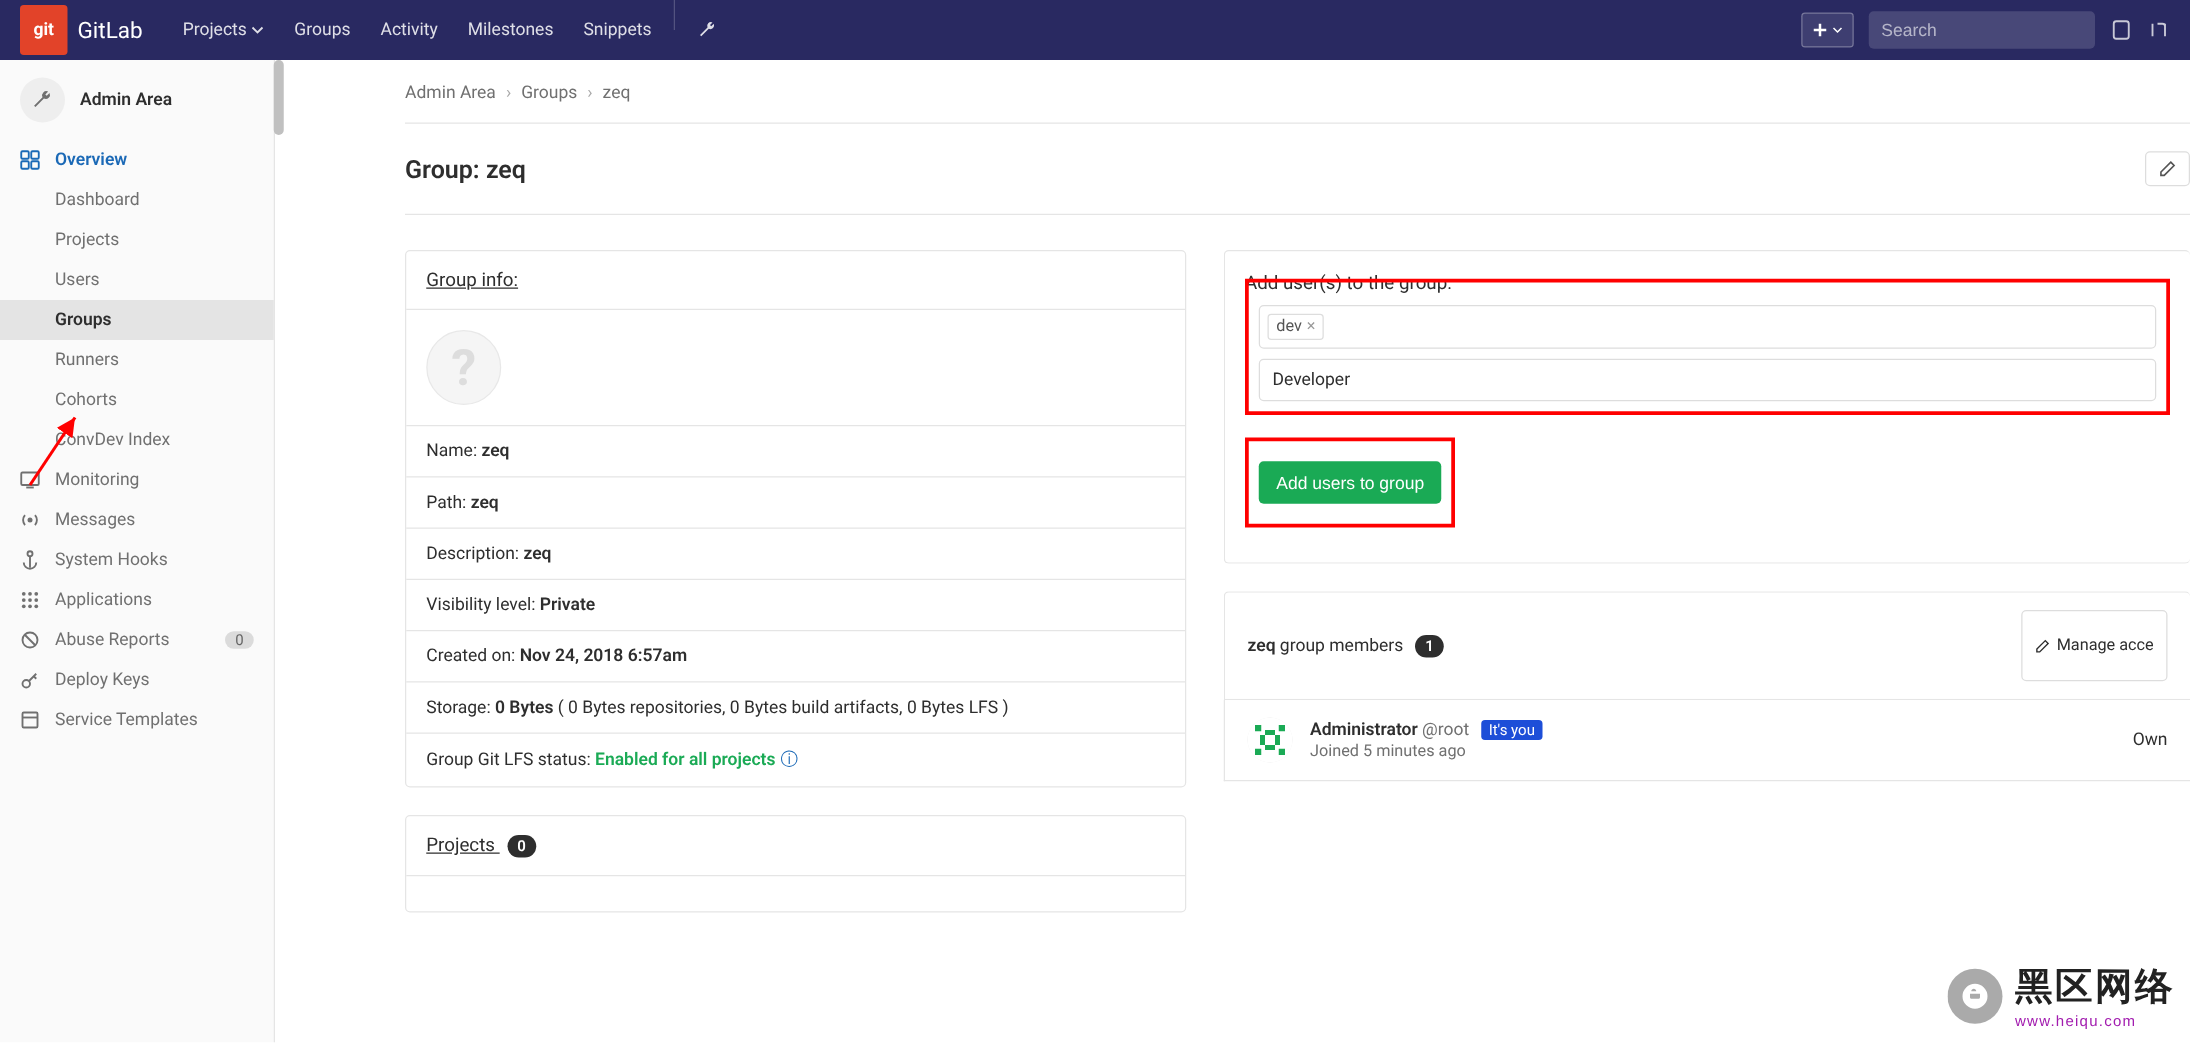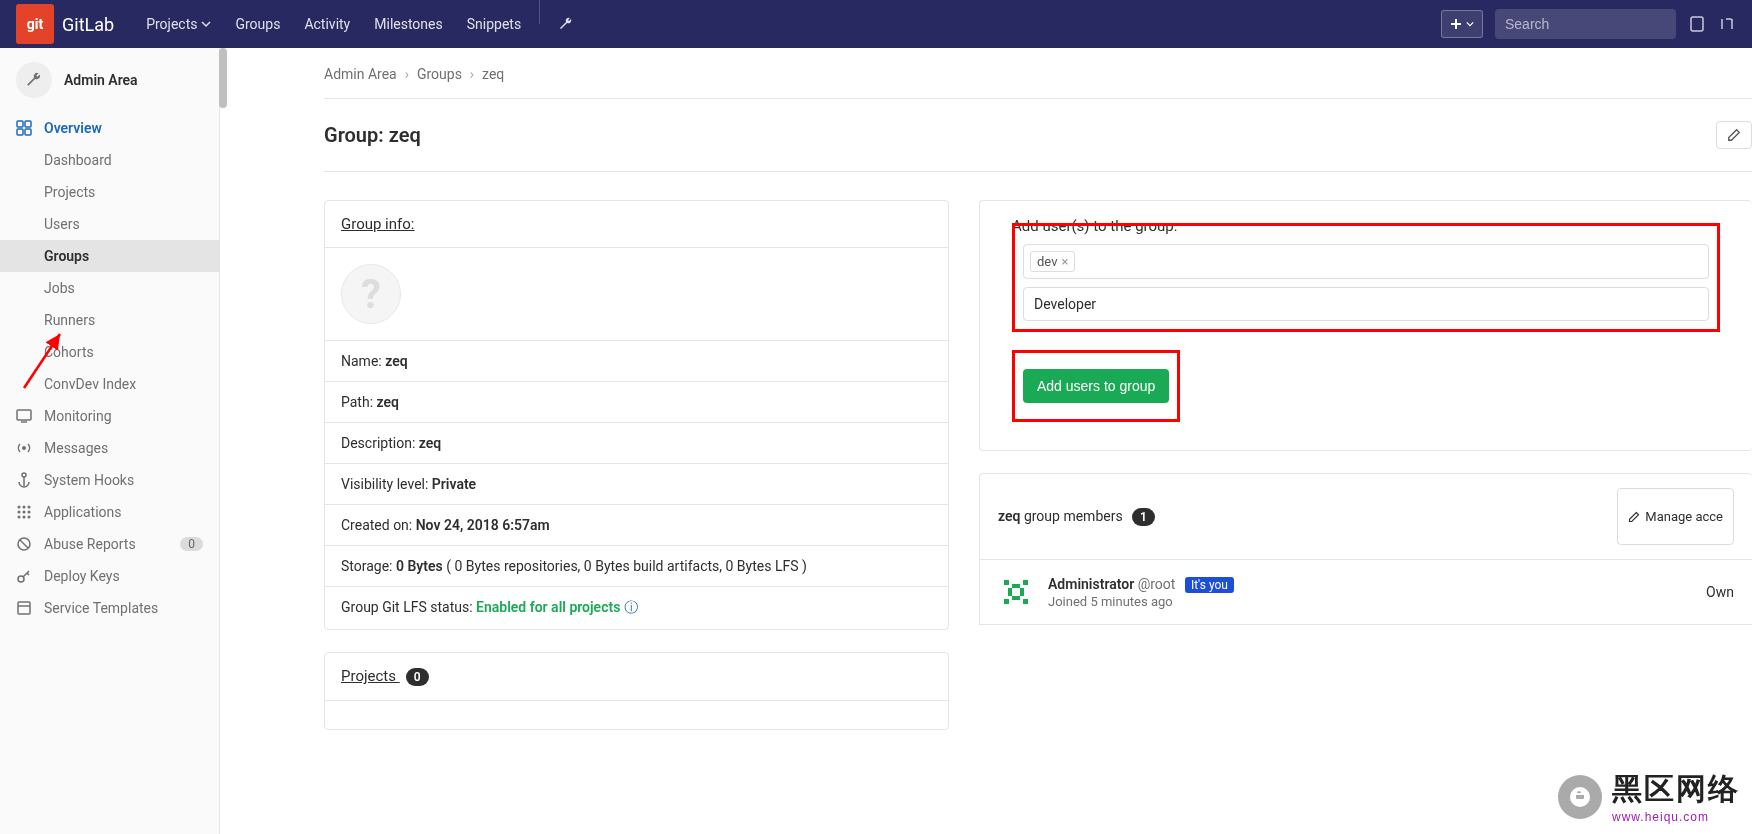--- a/index.html
+++ b/index.html
@@ -53,21 +53,21 @@
 .group-avatar { width: 60px; height: 60px; background: #f5f5f5; border: 1px solid #e8e8e8; border-radius: 50%; display: flex; align-items: center; justify-content: center; color: #ddd; font-size: 40px; font-weight: bold; }
 .info-row { padding: 12px 16px; border-bottom: 1px solid #e5e5e5; color: #2e2e2e; }
 .info-row:last-child { border-bottom: none; }
 .info-row .label { color: #2e2e2e; }
 .info-row .value-bold { font-weight: 600; }
 .lfs-status { color: #1aaa55; font-weight: 600; }
 .help-icon { color: #1b69b6; margin-left: 4px; }
 .count-badge { background: #2e2e2e; color: #fff; border-radius: 10px; padding: 0 8px; font-size: 12px; font-weight: 600; display: inline-flex; align-items: center; height: 18px; margin-left: 6px; }
 
 
-.right-panel { border: 1px solid #e5e5e5; border-radius: 4px; border-right: none; padding: 16px 32px 28px; margin-bottom: 22px; }
+.right-panel { border: 1px solid #e5e5e5; border-radius: 4px; border-right: none; padding: 16px 16px 28px; margin-bottom: 22px; }
 .permissions-text { margin: 18px 0 6px; color: #2e2e2e; }
 .highlight-box { border: 3px solid #ff0000; padding: 8px; position: relative; }
 .token-input { border: 1px solid #ddd; border-radius: 4px; padding: 6px; display: flex; align-items: center; gap: 6px; background: #fff; }
 .token { border: 1px solid #ddd; background: #fff; border-radius: 3px; padding: 2px 6px; display: inline-flex; align-items: center; gap: 4px; font-size: 13px; color: #555; }
 .token .x { cursor: pointer; color: #999; }
 .role-select { border: 1px solid #ddd; border-radius: 4px; padding: 8px 10px; margin-top: 8px; background: #fff; cursor: pointer; }
 .add-btn-wrap { border: 3px solid #ff0000; padding: 16px 8px; margin-top: 18px; display: inline-block; }
 .add-btn { background: #1aaa55; color: #fff; border: none; border-radius: 4px; padding: 9px 14px; font-size: 14px; cursor: pointer; }
 
 .members-header { border: 1px solid #e5e5e5; border-radius: 4px 4px 0 0; border-right: none; padding: 14px 18px; display: flex; align-items: center; justify-content: space-between; }
@@ -172,21 +172,20 @@
             <rect x="1" y="9" width="6" height="6" rx="1" fill="none" stroke="currentColor" stroke-width="1.5"></rect>
             <rect x="9" y="9" width="6" height="6" rx="1" fill="none" stroke="currentColor" stroke-width="1.5"></rect>
           </svg>
         </span>
       <span>Overview</span>
     </div>
     <div class="sidebar-sub">Dashboard</div>
     <div class="sidebar-sub">Projects</div>
     <div class="sidebar-sub">Users</div>
     <div class="sidebar-sub active">Groups</div>
-    <div class="sidebar-sub">Jobs</div>
     <div class="sidebar-sub">Runners</div>
     <div class="sidebar-sub">Cohorts</div>
     <div class="sidebar-sub">ConvDev Index</div>
 
     <div class="sidebar-item">
       <span class="icon">
           <svg width="16" height="16" viewBox="0 0 16 16">
             <rect x="1" y="2" width="14" height="10" rx="1" stroke="currentColor" fill="none" stroke-width="1.5"></rect>
             <path d="M5 14h6" stroke="currentColor" stroke-width="1.5"></path>
           </svg>

